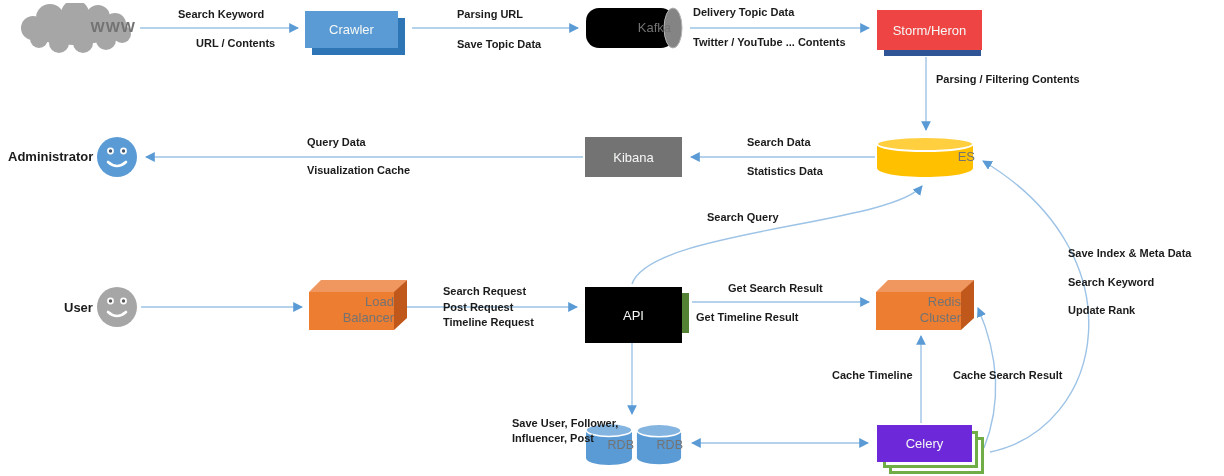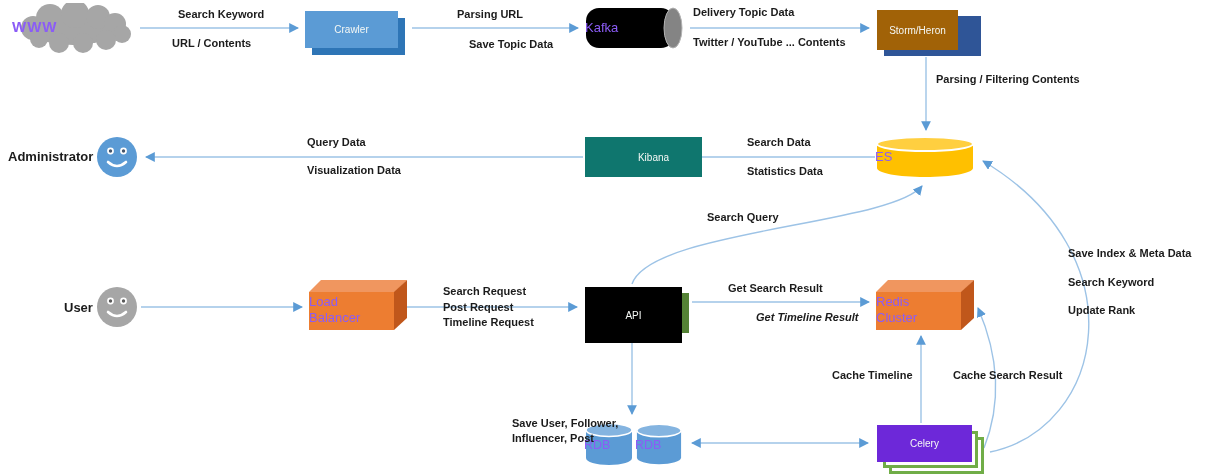--- a/index.html
+++ b/index.html
@@ -8,26 +8,26 @@
     font-family:"Liberation Sans", sans-serif;
     background:#ffffff; overflow:hidden;
   }
   svg.layer { position:absolute; left:0; top:0; pointer-events:none; }
   .lbl {
     position:absolute; font-size:11px; font-weight:bold; color:#1b1b1b;
     line-height:15px; white-space:pre-line;
   }
   .box {
     position:absolute; display:flex; align-items:center; justify-content:center;
-    color:#f5f8f5; font-size:10px; text-align:right; white-space:pre-line;
+    color:#f5f8f5; font-size:13px; text-align:right; white-space:pre-line;
   }
   .shadow { position:absolute; }
   .outline { position:absolute; background:#ffffff; border:3px solid #70AD47; box-sizing:border-box; }
   .node-label {
-    position:absolute; color:#8b5cf6; text-align:left; white-space:pre-line;
+    position:absolute; color:#737373; text-align:right; white-space:pre-line;
     font-size:13px; line-height:16px; pointer-events:none;
   }
   .actor-label { position:absolute; font-size:13px; font-weight:bold; color:#1b1b1b; }
   .nodesvg { position:absolute; }
 </style>
 </head>
 <body>
 
 <div id="canvas">
 
@@ -76,29 +76,29 @@
   <div class="shadow" style="left:312px; top:18px; width:93px; height:37px; background:#2E75B6;"></div>
   <div class="box" style="left:305px; top:11px; width:93px; height:37px; background:#5B9BD5;">Crawler</div>
 
   <svg class="nodesvg" style="left:585px; top:7px;" width="98" height="42" viewBox="0 0 98 42">
     <rect x="1" y="1" width="88" height="40" rx="13" fill="#000000"></rect>
     <ellipse cx="88" cy="21" rx="9" ry="20" fill="#848484" stroke="#B3B3B3" stroke-width="1"></ellipse>
   </svg>
   <div class="node-label" style="left:585px; top:20px; width:86px;">Kafka</div>
 
   <div class="shadow" style="left:884px; top:16px; width:97px; height:40px; background:#2F5597;"></div>
-  <div class="box" style="left:877px; top:10px; width:81px; height:40px; background:#a16207;">Storm/Heron</div>
+  <div class="box" style="left:877px; top:10px; width:105px; height:40px; background:#ef4444;">Storm/Heron</div>
 
   <svg class="nodesvg" style="left:875px; top:136px;" width="100" height="42" viewBox="0 0 100 42">
     <path d="M2 8 V32 C2 37 23 41 50 41 C77 41 98 37 98 32 V8 Z" fill="#FFC000"></path>
     <ellipse cx="50" cy="8" rx="48" ry="7" fill="#FFCF40" stroke="#FFFFFF" stroke-width="2"></ellipse>
   </svg>
   <div class="node-label" style="left:875px; top:149px; width:100px;">ES</div>
 
-  <div class="box" style="left:585px; top:137px; width:97px; height:40px; background:#0f766e;padding-left:20px;">Kibana</div>
+  <div class="box" style="left:585px; top:137px; width:97px; height:40px; background:#737373;">Kibana</div>
 
   <svg class="nodesvg" style="left:96px; top:136px;" width="42" height="42" viewBox="0 0 42 42">
     <circle cx="21" cy="21" r="20" fill="#5B9BD5"></circle>
     <circle cx="14.5" cy="15" r="3.4" fill="#ffffff"></circle>
     <circle cx="27.5" cy="15" r="3.4" fill="#ffffff"></circle>
     <circle cx="14.5" cy="15" r="1.7" fill="#44546A"></circle>
     <circle cx="27.5" cy="15" r="1.7" fill="#44546A"></circle>
     <path d="M12 26 Q21 34 30 26" stroke="#ffffff" stroke-width="2.6" fill="none" stroke-linecap="round"></path>
   </svg>
   <div class="actor-label" style="left:8px; top:149px;">Administrator</div>
@@ -142,36 +142,36 @@
     <path d="M2 8 V36 C2 40 12 43 25 43 C38 43 48 40 48 36 V8 Z" fill="#5B9BD5"></path>
     <ellipse cx="25" cy="8" rx="23" ry="6.5" fill="#84B4E0" stroke="#ffffff" stroke-width="1.6"></ellipse>
   </svg>
   <div class="node-label" style="left:635px; top:437px; width:48px; font-size:12.5px;">RDB</div>
 
   <div class="outline" style="left:889px; top:437px; width:95px; height:37px;"></div>
   <div class="outline" style="left:883px; top:431px; width:95px; height:37px;"></div>
   <div class="box" style="left:877px; top:425px; width:95px; height:37px; background:#6d28d9;">Celery</div>
 
   <div class="lbl" style="left:178px; top:7px;">Search Keyword</div>
-  <div class="lbl" style="left:172px; top:36px;">URL / Contents</div>
+  <div class="lbl" style="left:196px; top:36px;">URL / Contents</div>
   <div class="lbl" style="left:457px; top:7px;">Parsing URL</div>
-  <div class="lbl" style="left:457px; top:37px;margin-left:12px;">Save Topic Data</div>
+  <div class="lbl" style="left:457px; top:37px;">Save Topic Data</div>
   <div class="lbl" style="left:693px; top:5px;">Delivery Topic Data</div>
   <div class="lbl" style="left:693px; top:35px;">Twitter / YouTube ... Contents</div>
   <div class="lbl" style="left:936px; top:72px;">Parsing / Filtering Contents</div>
   <div class="lbl" style="left:747px; top:135px;">Search Data</div>
   <div class="lbl" style="left:747px; top:164px;">Statistics Data</div>
   <div class="lbl" style="left:307px; top:135px;">Query Data</div>
-  <div class="lbl" style="left:307px; top:163px;">Visualization Data</div>
+  <div class="lbl" style="left:307px; top:163px;">Visualization Cache</div>
   <div class="lbl" style="left:707px; top:210px;">Search Query</div>
   <div class="lbl" style="left:443px; top:284px;">Search Request</div>
   <div class="lbl" style="left:443px; top:300px;">Post Request
 Timeline Request</div>
   <div class="lbl" style="left:728px; top:281px;">Get Search Result</div>
-  <div class="lbl" style="left:756px; top:310px;font-style:italic;">Get Timeline Result</div>
+  <div class="lbl" style="left:696px; top:310px;">Get Timeline Result</div>
   <div class="lbl" style="left:512px; top:368px;margin-top:48px;">Save User, Follower,
 Influencer, Post</div>
   <div class="lbl" style="left:832px; top:368px;">Cache Timeline</div>
   <div class="lbl" style="left:953px; top:368px;">Cache Search Result</div>
   <div class="lbl" style="left:1068px; top:246px;">Save Index &amp; Meta Data</div>
   <div class="lbl" style="left:1068px; top:275px;">Search Keyword</div>
   <div class="lbl" style="left:1068px; top:303px;">Update Rank</div>
 
 </div>
 

